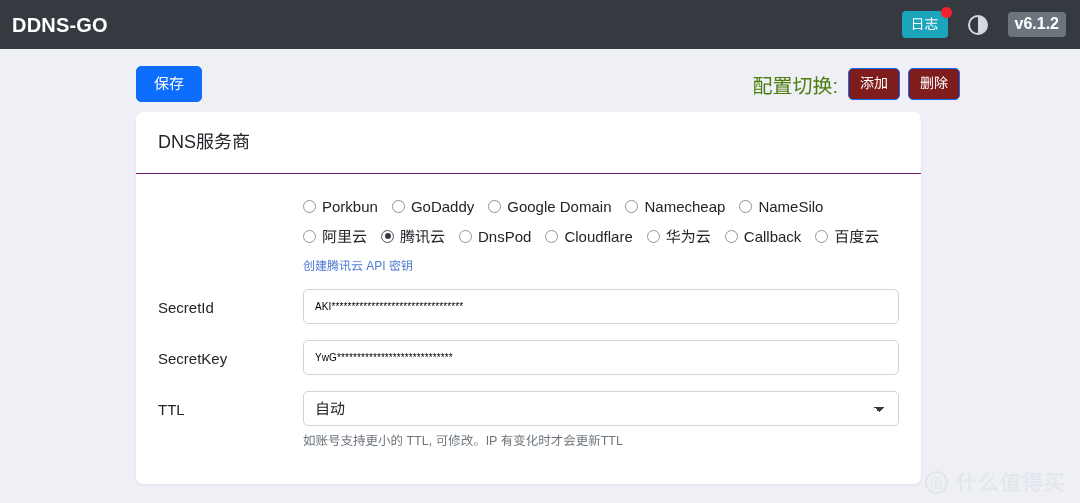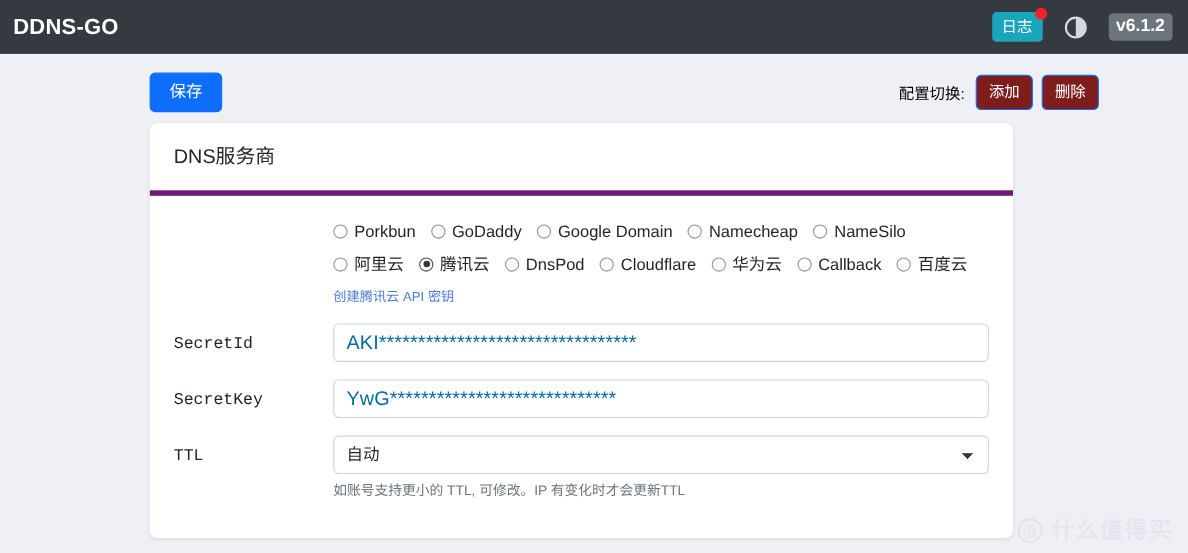--- a/index.html
+++ b/index.html
@@ -86,21 +86,21 @@
     border-radius: 4px;
     padding: 3px 7px 4px;
     line-height: 1.1;
   }
 
   
   .toolbar {
     height: 70px;
     display: flex;
     align-items: center;
-    padding: 0 81px 0 136px;
+    padding: 0 120px 0 136px;
   }
 
   .btn-primary {
     background: #0d6efd;
     color: #ffffff;
     border: 1px solid #0d6efd;
     border-radius: 5px;
     font-family: inherit;
     font-size: 15px;
     padding: 7px 17px 8px;
@@ -109,22 +109,22 @@
   }
 
   .toolbar-right {
     margin-left: auto;
     display: flex;
     align-items: center;
     gap: 8px;
   }
 
   .toolbar-label {
-    font-size: 14px;
-    color: #000000;
+    font-size: 20px;
+    color: #4d7c0f;
     margin-right: 2px;
   }
 
   .config-select {
     width: 142px;
     height: 33px;
     border: 1px solid #ced4da;
     border-radius: 5px;
     background: #ffffff;
     font-family: inherit;
@@ -163,21 +163,21 @@
     top: 112px;
     width: 785px;
     background: #ffffff;
     border-radius: 7px;
     box-shadow: 0 1px 3px rgba(30, 34, 60, 0.07);
     overflow: hidden;
   }
 
   .card-header {
     padding: 20px 22px 19px;
-    border-bottom: 5px solid #701a75;
+    border-bottom: 1px solid #701a75;
   }
 
   .card-title {
     font-size: 18px;
     color: #212529;
     font-weight: normal;
     line-height: 1.2;
   }
 
   .card-body {
@@ -247,34 +247,33 @@
     margin-bottom: 16px;
   }
 
   .form-label {
     width: 145px;
     flex: none;
     font-size: 15px;
     color: #212529;
     padding-top: 9px;
     line-height: 1.3;
-    font-family: Liberation Mono, monospace;
   }
 
   .form-control-wrap { flex: 1 1 auto; }
 
   .form-control {
     width: 100%;
     height: 35px;
     border: 1px solid #ced4da;
     border-radius: 5px;
     background: #ffffff;
     font-family: inherit;
-    font-size: 18px;
-    color: #0369a1;
+    font-size: 10px;
+    color: #000000;
     padding: 0 11px;
     letter-spacing: .1px;
   }
   .form-control::placeholder { color: #6c757d; }
 
   select.form-control {
     appearance: none;
     -webkit-appearance: none;
     cursor: pointer;
     font-size: 15px;

